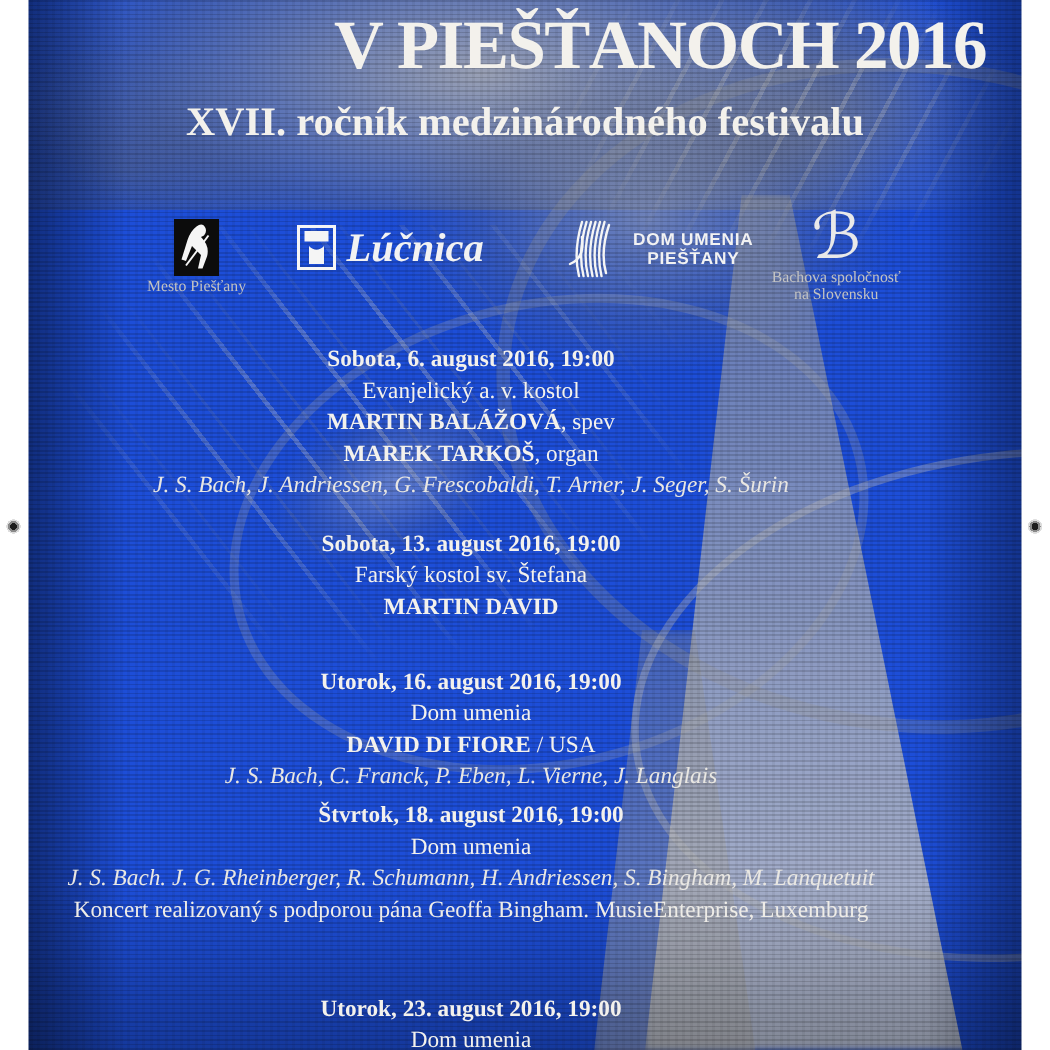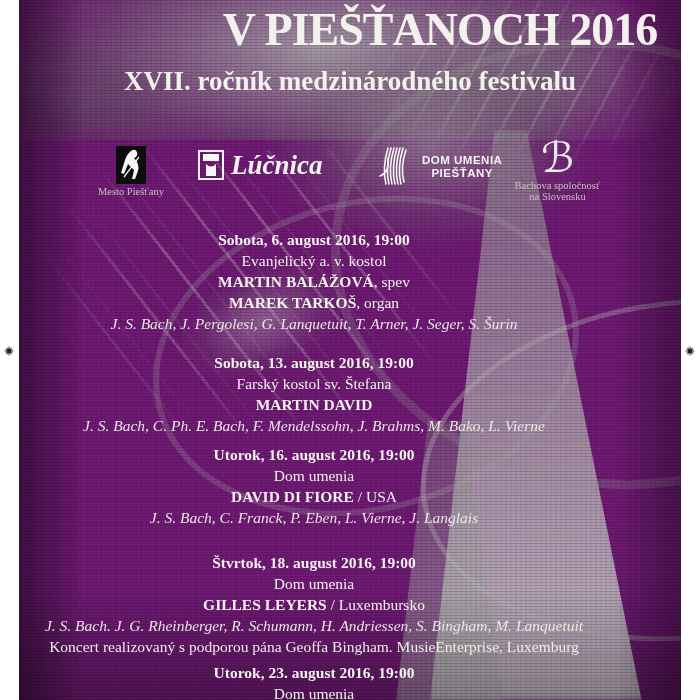--- a/index.html
+++ b/index.html
@@ -1,20 +1,20 @@
 <!DOCTYPE html>
 <html><head>
 <meta charset="utf-8">
 <style>
   html,body{margin:0;padding:0;}
   body{width:700px;height:700px;font-family:"Liberation Serif",serif;}
   .page{position:relative;width:700px;height:700px;background:#ffffff;overflow:hidden;}
 
   
-  .poster{position:absolute;inset:0;background:#701a75;overflow:hidden;}
+  .poster{position:absolute;inset:0;background:#1d4ed8;overflow:hidden;}
 
   
   .art{position:absolute;pointer-events:none;}
   .art-top{left:0;top:0;right:0;height:140px;
     background:
       radial-gradient(60% 120% at 46% 35%, rgba(175,175,175,.85), rgba(120,120,120,.35) 55%, transparent 78%),
       radial-gradient(28% 90% at 78% 55%, rgba(140,140,140,.55), transparent 75%),
       radial-gradient(22% 80% at 12% 80%, rgba(90,90,90,.4), transparent 75%);}
   .art-streaks2{left:380px;top:0;width:300px;height:170px;
     background:repeating-linear-gradient(118deg, transparent 0 10px, rgba(195,195,195,.30) 10px 13px, transparent 13px 26px);
@@ -154,41 +154,39 @@
         <div>Bachova spoločnosť</div>
         <div>na Slovensku</div>
       </div>
     </div>
 
     <div class="txt concert" style="top:229px;">
       <div class="line c-date">Sobota, 6. august 2016, 19:00</div>
       <div class="line c-venue">Evanjelický a. v. kostol</div>
       <div class="line"><span class="c-name">MARTIN BALÁŽOVÁ</span><span>, spev</span></div>
       <div class="line"><span class="c-name">MAREK TARKOŠ</span><span>, organ</span></div>
-      <div class="line c-program">J. S. Bach, J. Pergolesi, G. Lanquetuit, T. Arner, J. Seger, S. Šurin</div>
+      <div class="line c-program">J. S. Bach, J. Andriessen, G. Frescobaldi, T. Arner, J. Seger, S. Šurin</div>
     </div>
 
     <div class="txt concert" style="top:352px;">
       <div class="line c-date">Sobota, 13. august 2016, 19:00</div>
       <div class="line c-venue">Farský kostol sv. Štefana</div>
       <div class="line"><span class="c-name">MARTIN DAVID</span><span></span></div>
-      <div class="line c-program">J. S. Bach, C. Ph. E. Bach, F. Mendelssohn, J. Brahms, M. Bako, L. Vierne</div>
     </div>
 
     <div class="txt concert" style="top:444px;">
       <div class="line c-date">Utorok, 16. august 2016, 19:00</div>
       <div class="line c-venue">Dom umenia</div>
       <div class="line"><span class="c-name">DAVID DI FIORE</span><span> / USA</span></div>
       <div class="line c-program">J. S. Bach, C. Franck, P. Eben, L. Vierne, J. Langlais</div>
     </div>
 
-    <div class="txt concert" style="top:552px;">
+    <div class="txt concert" style="top:533px;">
       <div class="line c-date">Štvrtok, 18. august 2016, 19:00</div>
       <div class="line c-venue">Dom umenia</div>
-      <div class="line"><span class="c-name">GILLES LEYERS</span><span> / Luxembursko</span></div>
       <div class="line c-program">J. S. Bach. J. G. Rheinberger, R. Schumann, H. Andriessen, S. Bingham, M. Lanquetuit</div>
       <div class="line c-note">Koncert realizovaný s podporou pána Geoffa Bingham. MusieEnterprise, Luxemburg</div>
     </div>
 
     <div class="txt concert" style="top:662px;">
       <div class="line c-date">Utorok, 23. august 2016, 19:00</div>
       <div class="line c-venue">Dom umenia</div>
     </div>
 
   </div>

